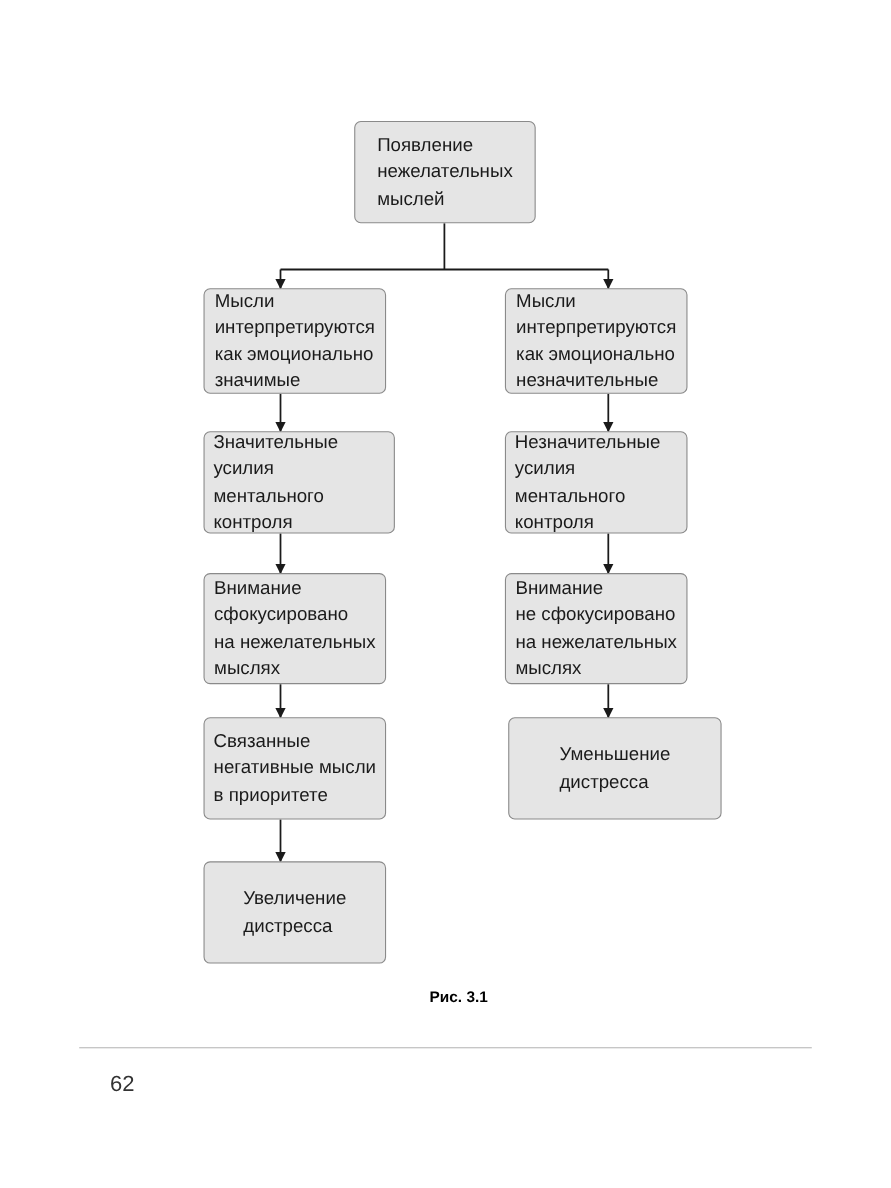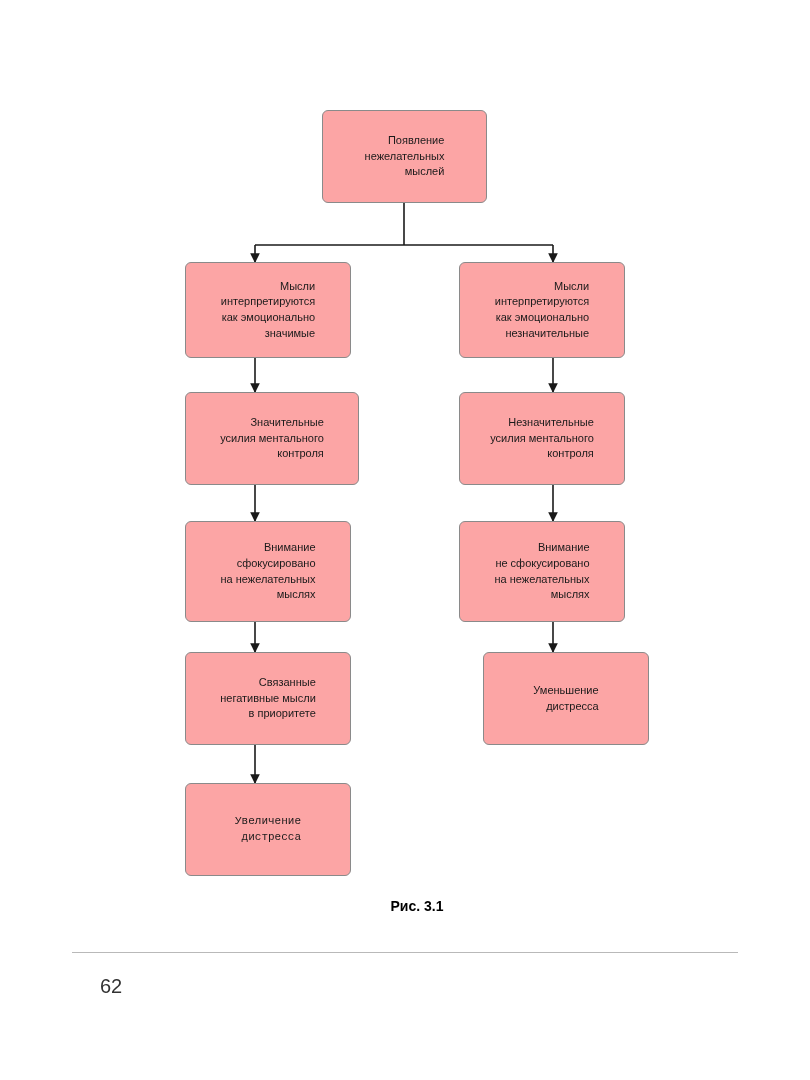--- a/index.html
+++ b/index.html
@@ -36,28 +36,28 @@
     left: 0;
     top: 0;
     width: 810px;
     height: 900px;
     pointer-events: none;
   }
 
   .node {
     position: absolute;
     box-sizing: border-box;
-    background: #fca5a5;
+    background: #e5e5e5;
     border: 1px solid #8a8a8a;
     border-radius: 6px;
     display: flex;
     align-items: center;
     justify-content: center;
-    text-align: right;
-    font-size: 11px;
+    text-align: left;
+    font-size: 17px;
     line-height: 1.42;
     color: #1a1a1a;
     white-space: pre-line;
     padding: 4px 8px;
   }
 
   .fig-caption {
     position: absolute;
     left: 0;
     top: 898px;
@@ -157,24 +157,24 @@
 
     <div class="node" style="left:459px; top:521px; width:166px; height:101px;">Внимание
 не сфокусировано
 на нежелательных
 мыслях</div>
 
     <div class="node" style="left:185px; top:652px; width:166px; height:93px;">Связанные
 негативные мысли
 в приоритете</div>
 
-    <div class="node" style="left:483px; top:652px; width:166px; height:93px;">Уменьшение
+    <div class="node" style="left:462px; top:652px; width:194px; height:93px;">Уменьшение
 дистресса</div>
 
-    <div class="node" style="left:185px; top:783px; width:166px; height:93px;font-family:Liberation Mono, monospace;">Увеличение
+    <div class="node" style="left:185px; top:783px; width:166px; height:93px;">Увеличение
 дистресса</div>
 
   </div>
 
   <div class="fig-caption">Рис. 3.1</div>
 
   <div class="footer-rule"></div>
 
   <div class="footer-page">62</div>
 

